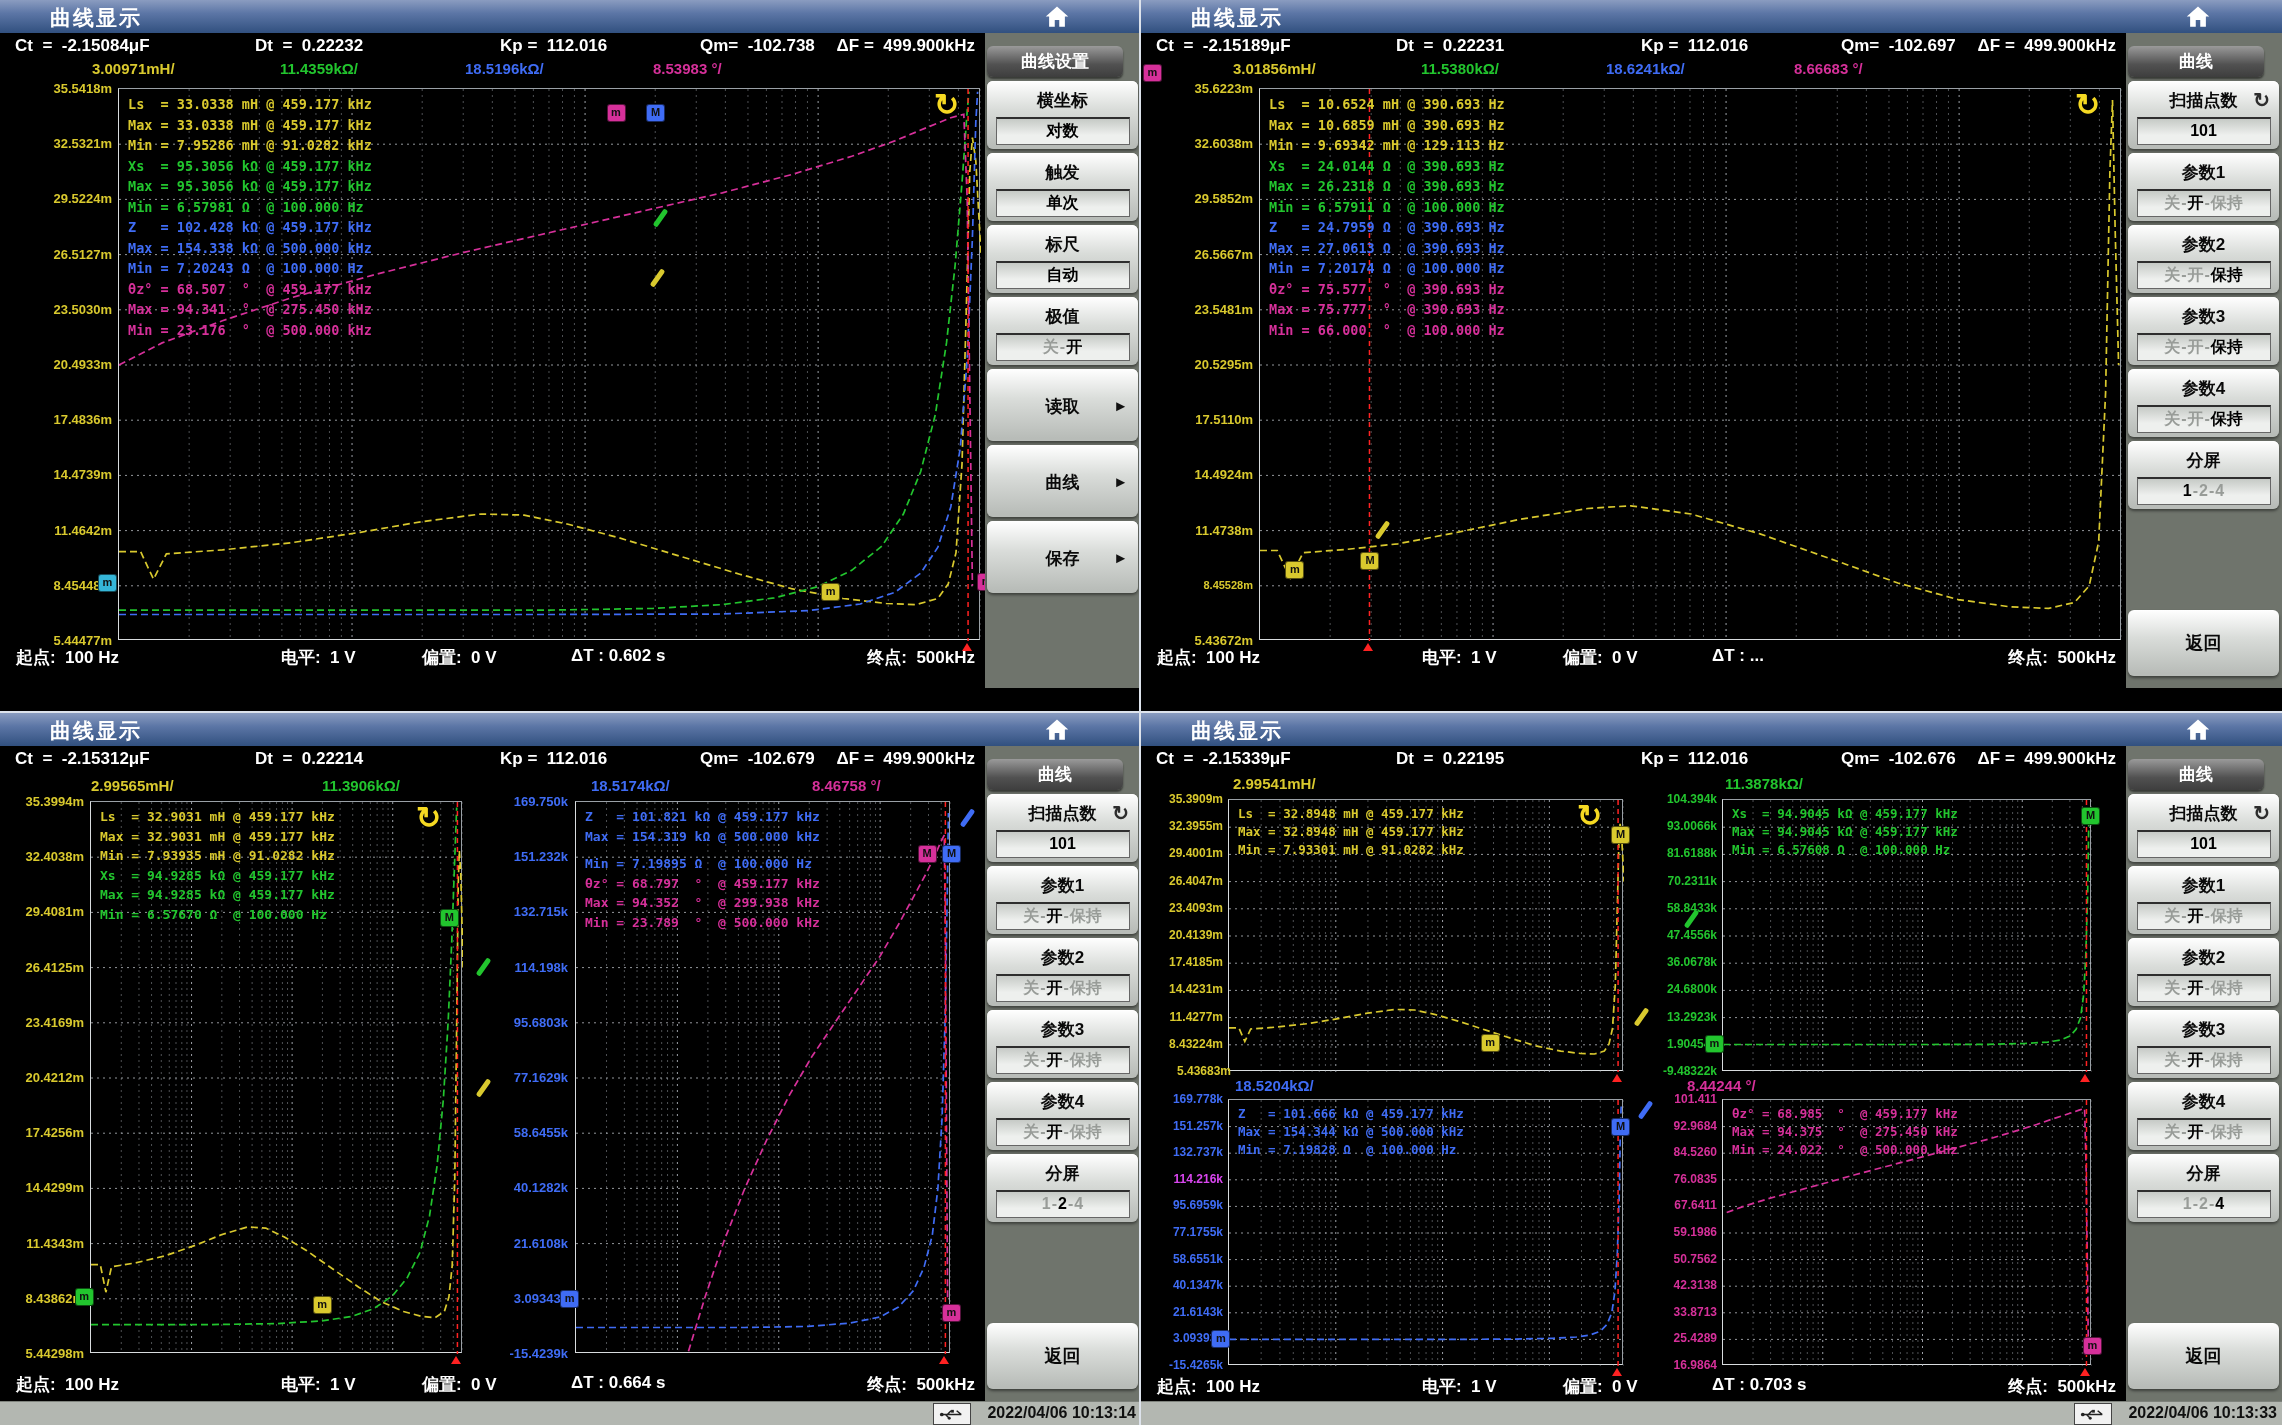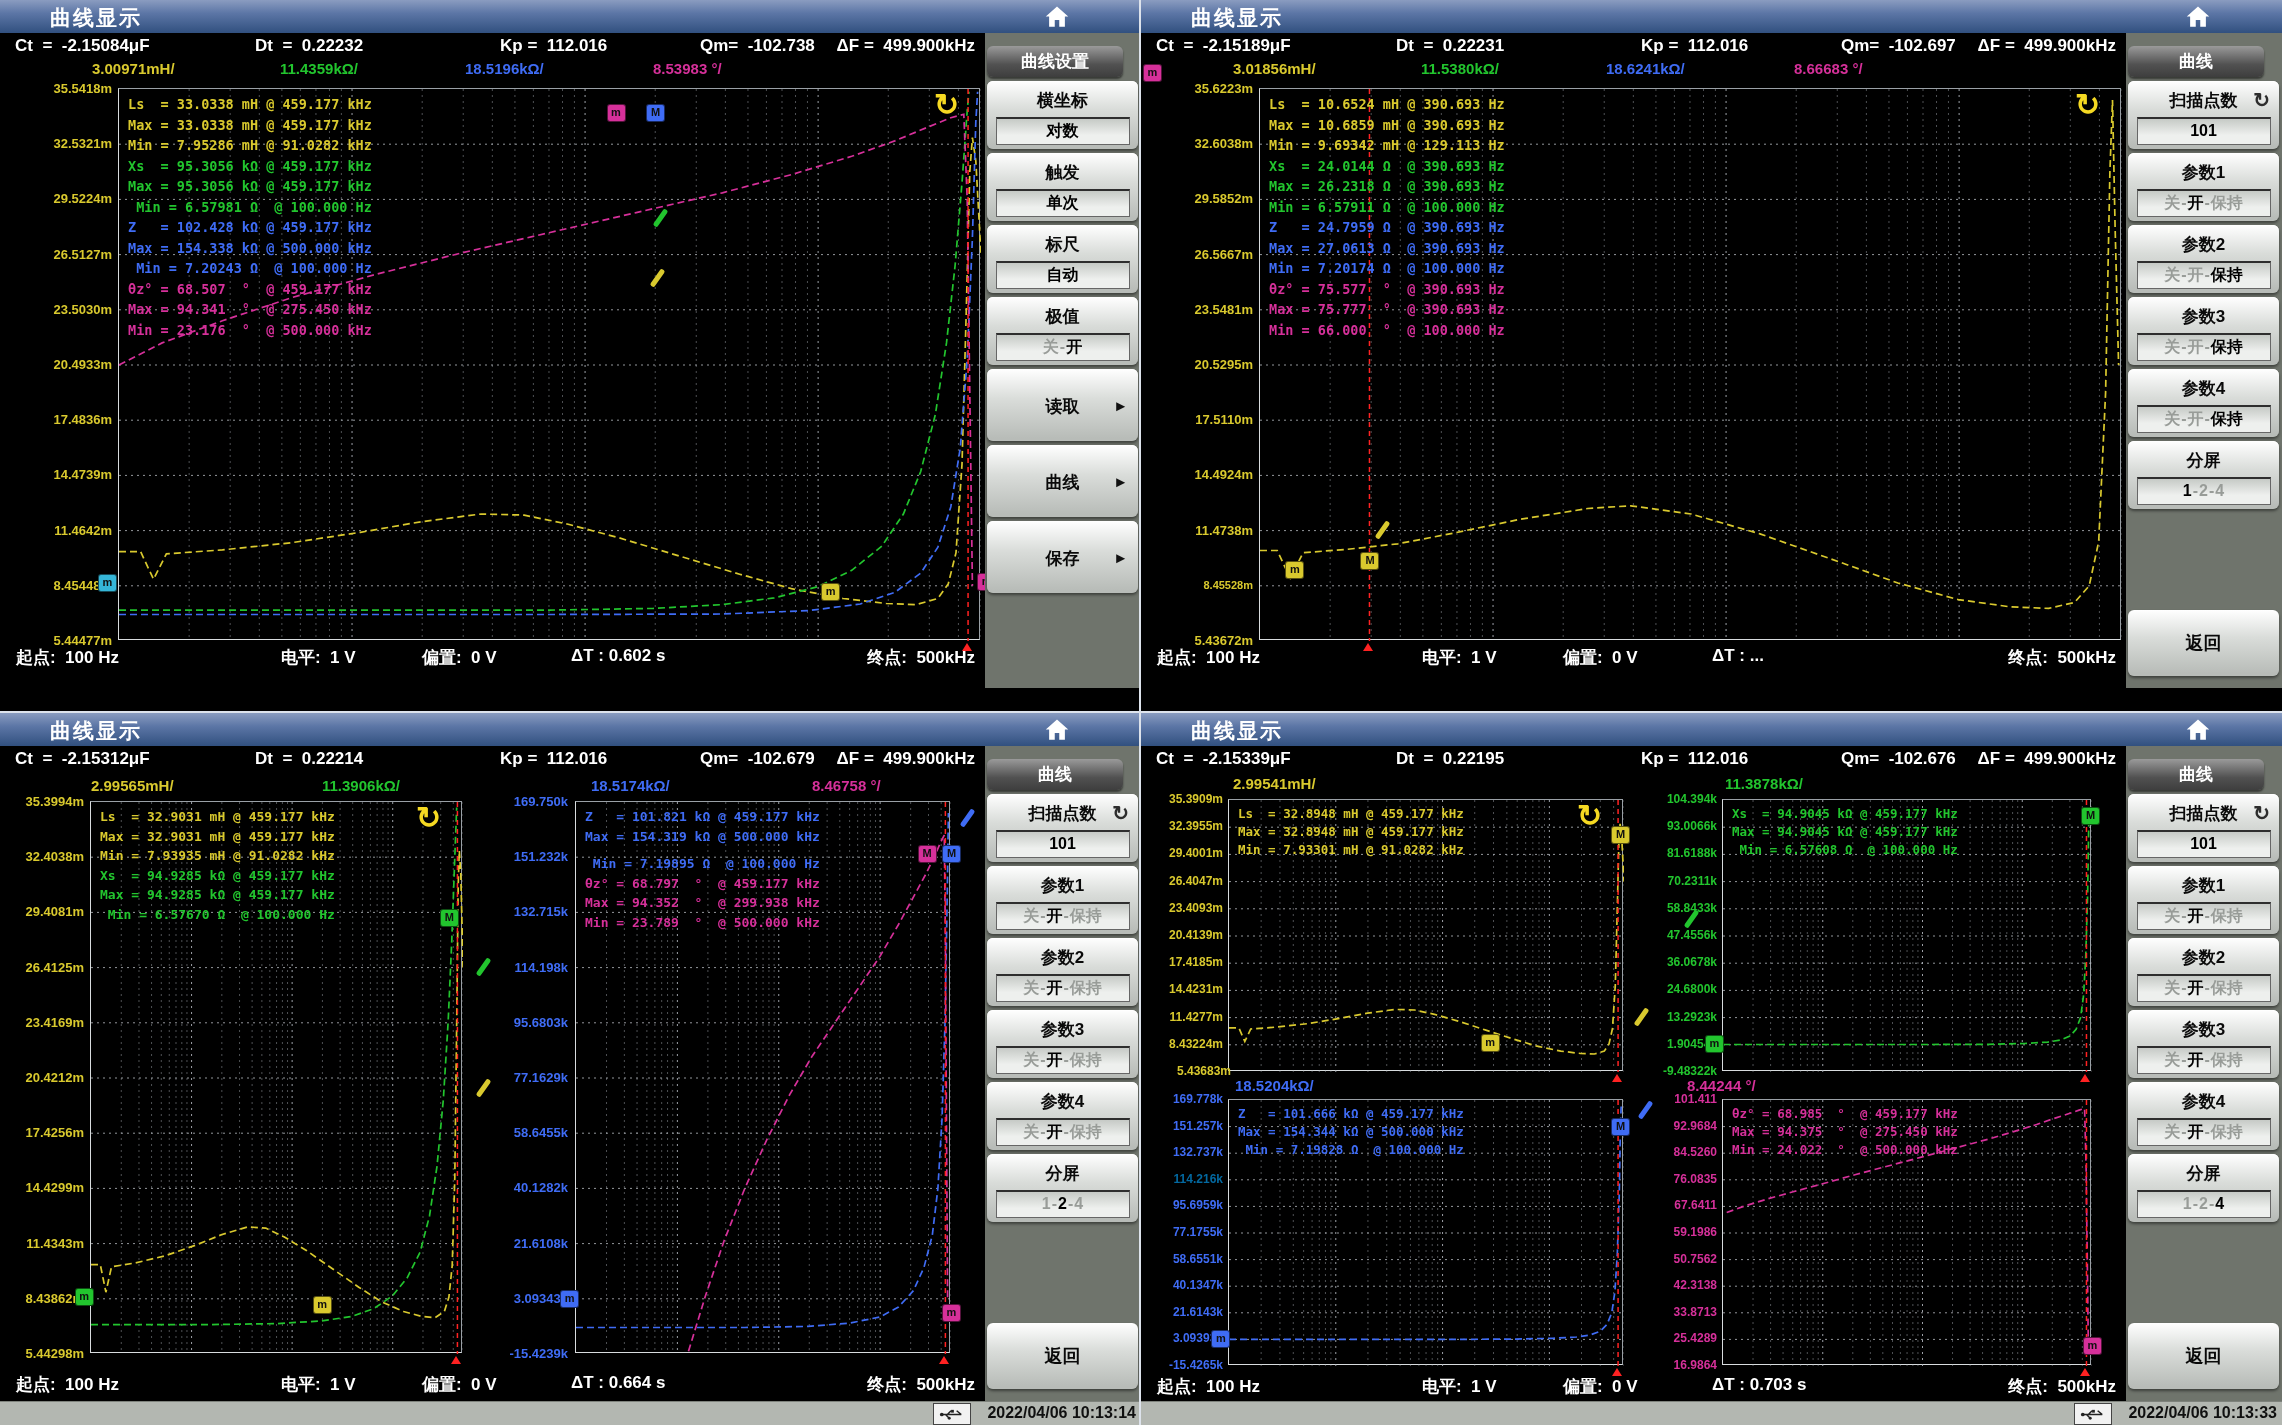--- a/index.html
+++ b/index.html
@@ -12,21 +12,21 @@
     background:linear-gradient(180deg,#8a9cc0 0%,#5c76a6 40%,#31507f 100%);
     border-bottom:1px solid #16294d;}
   .title{position:absolute;left:50px;top:4px;font-size:21px;font-weight:bold;color:#fff;letter-spacing:2px;}
   .home{position:absolute;left:1042px;top:3px;width:44px;height:27px;z-index:20;}
   .params{position:absolute;left:0;top:33px;width:985px;height:27px;background:#000;}
   .params span{position:absolute;top:3px;white-space:pre;font-size:17px;font-weight:bold;color:#fff;}
   .scale{position:absolute;font-size:15px;font-weight:bold;white-space:pre;z-index:6;}
   .plot{position:absolute;background:#000;border:1px solid #9aa0a6;border-left-color:#d8dcde;border-bottom-color:#d8dcde;box-sizing:border-box;}
   .alab{position:absolute;transform:translateY(-50%);text-align:right;font-weight:bold;z-index:5;}
   .readouts{position:absolute;z-index:7;}
-  .rline{font-family:"DejaVu Sans Mono",monospace;font-weight:bold;white-space:pre;text-align:right;}
+  .rline{font-family:"DejaVu Sans Mono",monospace;font-weight:bold;white-space:pre;}
   .marker{position:absolute;width:17px;height:16px;border-radius:3px;border:1px solid rgba(0,0,0,.6);
     color:#101010;font-size:11px;font-weight:bold;text-align:center;line-height:15px;z-index:9;}
   .slash{position:absolute;width:5px;height:20px;border-radius:2px;transform:rotate(35deg);z-index:9;}
   .rot{position:absolute;color:#f5d922;font-size:30px;font-weight:bold;line-height:30px;z-index:9;}
   .ctri{position:absolute;width:0;height:0;border-left:5px solid transparent;border-right:5px solid transparent;
     border-bottom:8px solid #ff2222;z-index:9;}
   .footer{position:absolute;left:0;width:985px;height:28px;}
   .footer span{position:absolute;top:0;white-space:pre;font-size:17px;font-weight:bold;color:#fff;}
   .sidebar{position:absolute;left:985px;top:33px;width:156px;height:655px;background:#6f746c;z-index:10;}
   .sb-title{margin:13px 18px 0 2px;height:31px;border-radius:6px;text-align:center;line-height:31px;
@@ -733,21 +733,21 @@
       <div class="rline" style="color: rgb(34, 197, 46); font-size: 12.5px; line-height: 18px;">Xs  = 94.9045 kΩ @ 459.177 kHz</div>
       <div class="rline" style="color: rgb(34, 197, 46); font-size: 12.5px; line-height: 18px;">Max = 94.9045 kΩ @ 459.177 kHz</div>
       <div class="rline" style="color: rgb(34, 197, 46); font-size: 12.5px; line-height: 18px;">Min = 6.57608 Ω  @ 100.000 Hz</div>
     </div>
     <div class="marker" style="background: rgb(34, 197, 46); left: 563.775px; top: 321.984px;">m</div>
     <div class="marker" style="background: rgb(34, 197, 46); left: 940.155px; top: 94.32px;">M</div>
     <div class="slash" style="background: rgb(34, 197, 46); left: 547.79px; top: 195.68px;"></div>
     <div class="alab" style="left: -2px; width: 84px; top: 386px; color: rgb(63, 108, 245); font-size: 12px;">169.778k</div>
     <div class="alab" style="left: -2px; width: 84px; top: 412.6px; color: rgb(63, 108, 245); font-size: 12px;">151.257k</div>
     <div class="alab" style="left: -2px; width: 84px; top: 439.2px; color: rgb(63, 108, 245); font-size: 12px;">132.737k</div>
-    <div class="alab" style="left: -2px; width: 84px; top: 465.8px; color: #0369a1; font-size: 12px;">114.216k</div>
+    <div class="alab" style="left: -2px; width: 84px; top: 465.8px; color: #d946ef; font-size: 12px;">114.216k</div>
     <div class="alab" style="left: -2px; width: 84px; top: 492.4px; color: rgb(63, 108, 245); font-size: 12px;">95.6959k</div>
     <div class="alab" style="left: -2px; width: 84px; top: 519px; color: rgb(63, 108, 245); font-size: 12px;">77.1755k</div>
     <div class="alab" style="left: -2px; width: 84px; top: 545.6px; color: rgb(63, 108, 245); font-size: 12px;">58.6551k</div>
     <div class="alab" style="left: -2px; width: 84px; top: 572.2px; color: rgb(63, 108, 245); font-size: 12px;">40.1347k</div>
     <div class="alab" style="left: -2px; width: 84px; top: 598.8px; color: rgb(63, 108, 245); font-size: 12px;">21.6143k</div>
     <div class="alab" style="left: -2px; width: 84px; top: 625.4px; color: rgb(63, 108, 245); font-size: 12px;">3.09393k</div>
     <div class="alab" style="left: -2px; width: 84px; top: 652px; color: rgb(63, 108, 245); font-size: 12px;">-15.4265k</div>
     <div class="plot" style="left: 87px; top: 386px; width: 395px; height: 266px;"><svg width="395" height="266">
         <line x1="0" y1="26.6" x2="395" y2="26.6" stroke="#b9bdc3" stroke-dasharray="2 4" opacity="0.8" stroke-width="1"></line>
         <line x1="0" y1="53.2" x2="395" y2="53.2" stroke="#b9bdc3" stroke-dasharray="2 4" opacity="0.8" stroke-width="1"></line>

